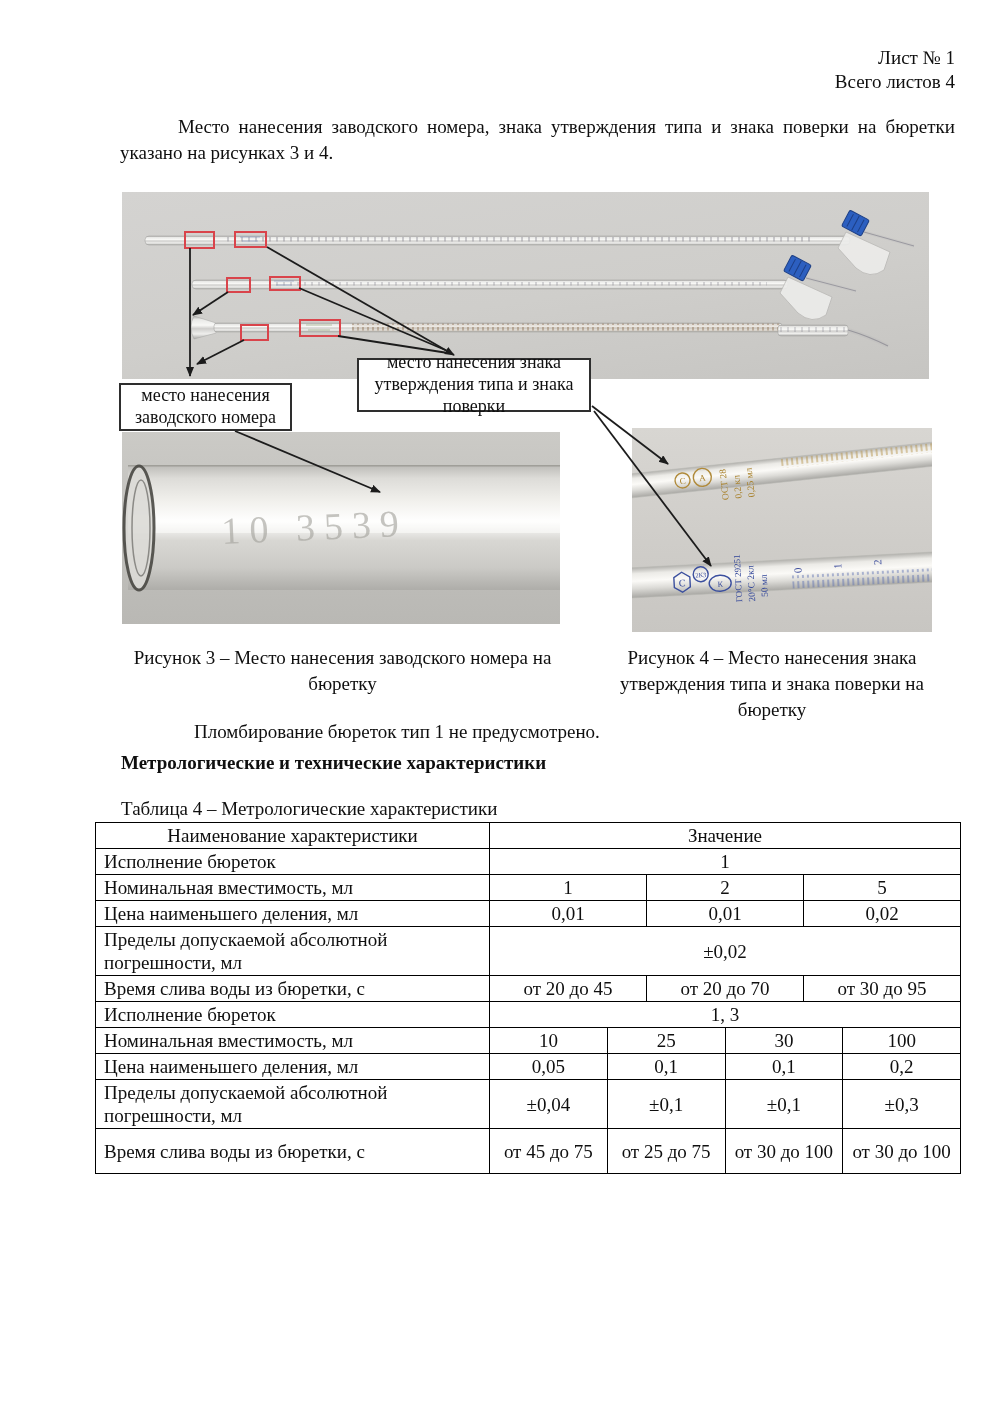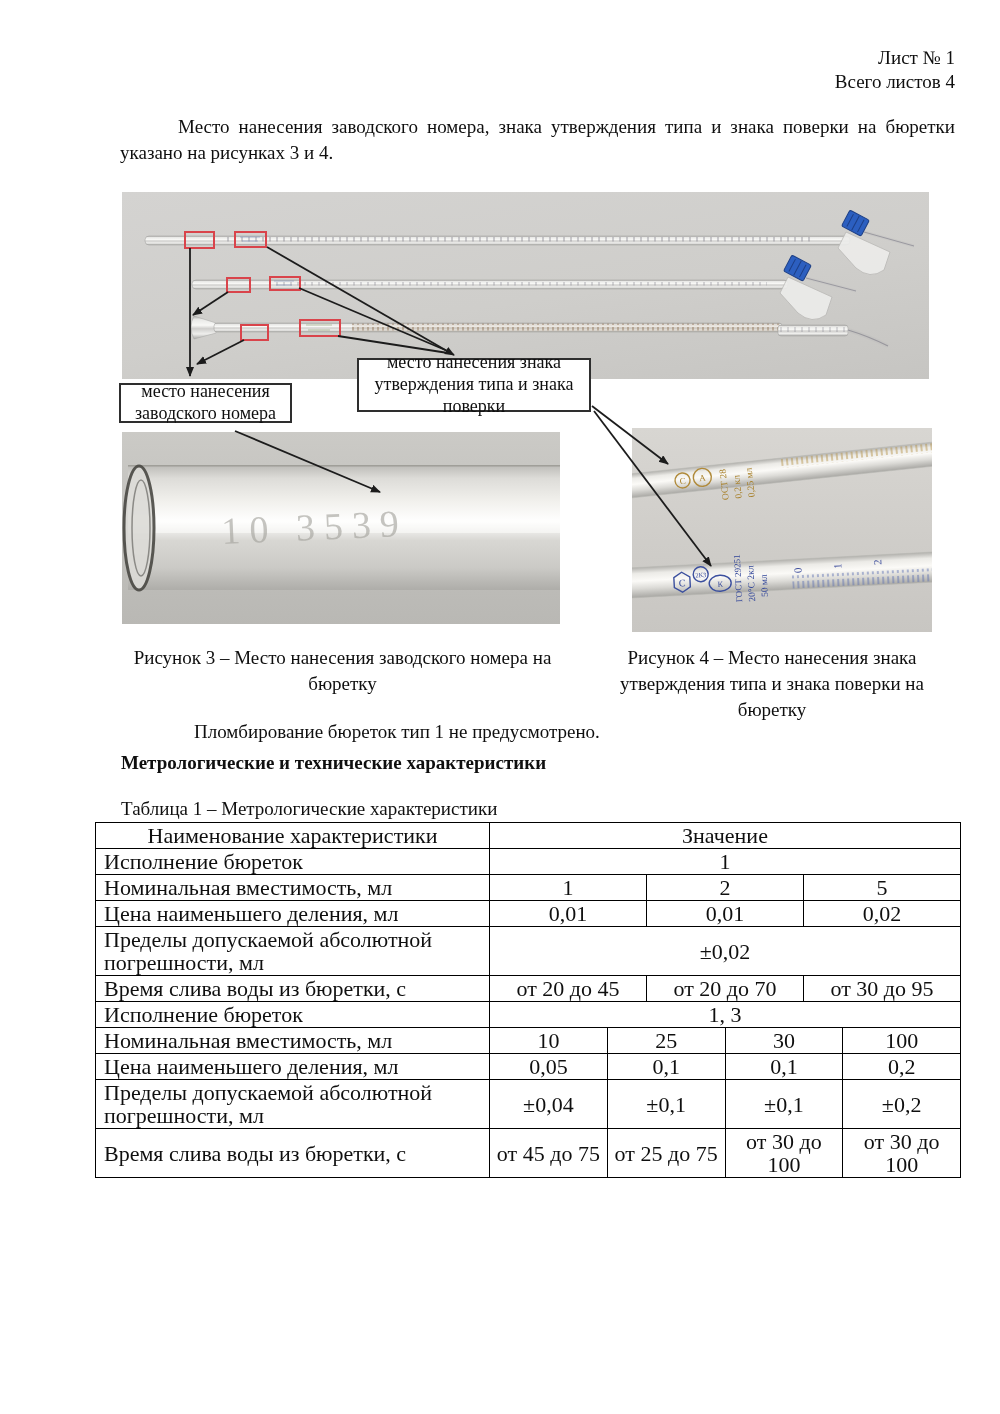--- a/index.html
+++ b/index.html
@@ -9,31 +9,31 @@
   .sheet-head{top:46px;right:45px;text-align:right;font-size:19px;line-height:24px;}
   
   .intro{left:120px;top:114px;width:835px;font-size:19px;line-height:26px;text-align:justify;text-align-last:left;text-indent:58px;margin:0;}
   
   .figwrap{left:0;top:190px;width:1000px;height:448px;}
   .main-photo{left:122px;top:2px;width:807px;height:187px;background:linear-gradient(172deg,#d4d3d1 0%,#cfcecb 55%,#c6c5c2 100%);}
   .photo-left{left:122px;top:242px;width:438px;height:192px;}
   .photo-right{left:632px;top:238px;width:300px;height:204px;}
   .arrows{left:0;top:0;width:1000px;height:448px;pointer-events:none;}
   .callout{background:#ffffff;border:2px solid #2e2e2e;display:flex;align-items:center;justify-content:center;text-align:center;font-size:18px;line-height:1.22;padding:2px;box-sizing:border-box;}
-  .co-left{left:119px;top:193px;width:173px;height:40px;}
+  .co-left{left:119px;top:193px;width:173px;height:48px;}
   .co-center{left:357px;top:168px;width:234px;height:54px;}
   
   .cap{font-size:19px;line-height:26px;text-align:center;}
   .cap3{left:115px;top:645px;width:455px;}
   .cap4{left:602px;top:645px;width:340px;}
   .plomb{left:178px;top:705px;font-size:19px;margin:16px;}
   .sect{left:121px;top:752px;font-size:19px;font-weight:bold;margin:0;}
   .ttitle{left:121px;top:798px;font-size:19px;}
   
-  .mtable{left:95px;top:822px;width:866px;border-top:1.5px solid #000;border-left:1.5px solid #000;box-sizing:border-box;font-size:22px;}
+  .mtable{left:95px;top:822px;width:866px;border-top:1.5px solid #000;border-left:1.5px solid #000;box-sizing:border-box;font-size:19px;}
   .trow{display:grid;}
   .r-2{grid-template-columns:394px 1fr;}
   .r-c3{grid-template-columns:394px repeat(3,1fr);}
   .r-c4{grid-template-columns:394px repeat(4,1fr);}
   .cell{border-right:1.5px solid #000;border-bottom:1.5px solid #000;display:flex;align-items:center;justify-content:center;text-align:center;padding:1px 6px;box-sizing:border-box;line-height:23px;}
   .c-lab{justify-content:flex-start;text-align:left;padding-left:8px;}
   .h23{min-height:23px;} .h25{min-height:25px;} .h26{min-height:26px;} .h47{min-height:47px;} .h45{min-height:45px;}
 </style>
 </head>
 <body>
@@ -232,21 +232,21 @@
     </div>
   </div>
 
   <div class="abs cap cap3">Рисунок 3 – Место нанесения заводского номера на бюретку</div>
   <div class="abs cap cap4">Рисунок 4 – Место нанесения знака утверждения типа и знака поверки на бюретку</div>
 
   <p class="abs plomb">Пломбирование бюреток тип 1 не предусмотрено.</p>
 
   <h2 class="abs sect">Метрологические и технические характеристики</h2>
 
-  <div class="abs ttitle">Таблица 1 – Метрологические характеристики</div>
+  <div class="abs ttitle">Таблица 4 – Метрологические характеристики</div>
 
   <div class="abs mtable">
     <div class="trow r-2">
       <div class="cell h23">Наименование характеристики</div>
       <div class="cell h23">Значение</div>
     </div>
     <div class="trow r-2">
       <div class="cell c-lab h25">Исполнение бюреток</div>
       <div class="cell h25">1</div>
     </div>
@@ -288,21 +288,21 @@
       <div class="cell h26">0,05</div>
       <div class="cell h26">0,1</div>
       <div class="cell h26">0,1</div>
       <div class="cell h26">0,2</div>
     </div>
     <div class="trow r-c4">
       <div class="cell c-lab h47">Пределы допускаемой абсолютной погрешности, мл</div>
       <div class="cell h47">±0,04</div>
       <div class="cell h47">±0,1</div>
       <div class="cell h47">±0,1</div>
-      <div class="cell h47">±0,2</div>
+      <div class="cell h47">±0,3</div>
     </div>
     <div class="trow r-c4">
       <div class="cell c-lab h45">Время слива воды из бюретки, с</div>
       <div class="cell h45">от 45 до 75</div>
       <div class="cell h45">от 25 до 75</div>
       <div class="cell h45">от 30 до 100</div>
       <div class="cell h45">от 30 до 100</div>
     </div>
   </div>
 

